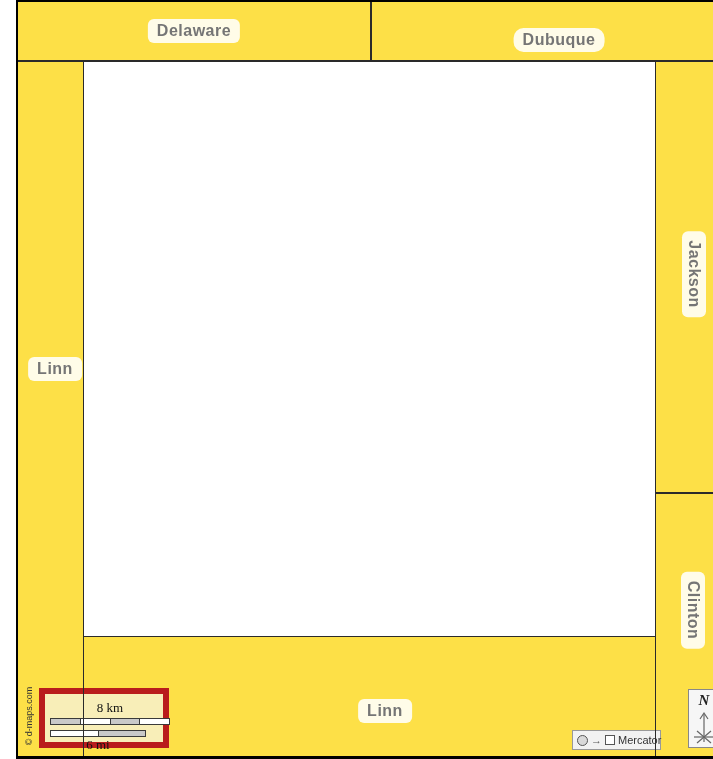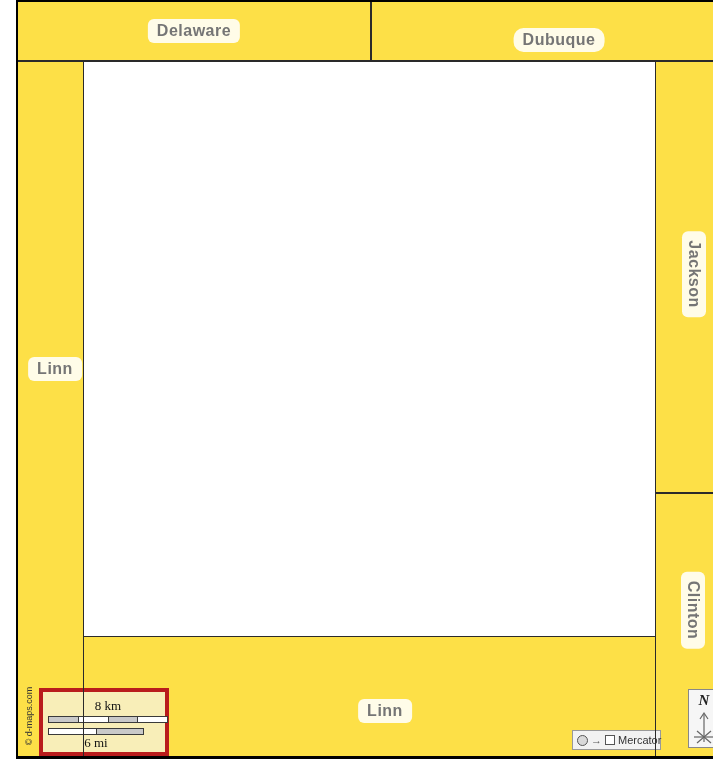--- a/index.html
+++ b/index.html
@@ -52,23 +52,23 @@
   .lbl-clinton{left:677px;top:610px;}
   .lbl-cedar{left:369px;top:711px;}
   
   .attribution{
     position:absolute;left:13px;top:716px;z-index:4;
     transform:translate(-50%,-50%) rotate(-90deg);
     font-size:9px;color:#333;white-space:nowrap;
   }
   
   .scale-box{
-    position:absolute;left:23px;top:688px;width:130px;height:68px;
+    position:absolute;left:23px;top:688px;width:130px;height:60px;
     background:rgba(246,246,246,0.65);
-    border:4px solid #b91c1c;
+    border:6px solid #b91c1c;
     box-sizing:border-box;
     z-index:2;
     font-family:"Liberation Serif", serif;
     color:#111;
   }
   .scale-text{position:absolute;font-size:13px;text-align:center;}
   .scale-km-text{left:5px;top:6px;width:120px;}
   .scale-mi-text{left:5px;top:43px;width:96px;}
   .scale-bar{position:absolute;display:flex;height:7px;border:1px solid #3a3a3a;box-sizing:border-box;}
   .scale-bar span{flex:1;border-right:1px solid #3a3a3a;}

